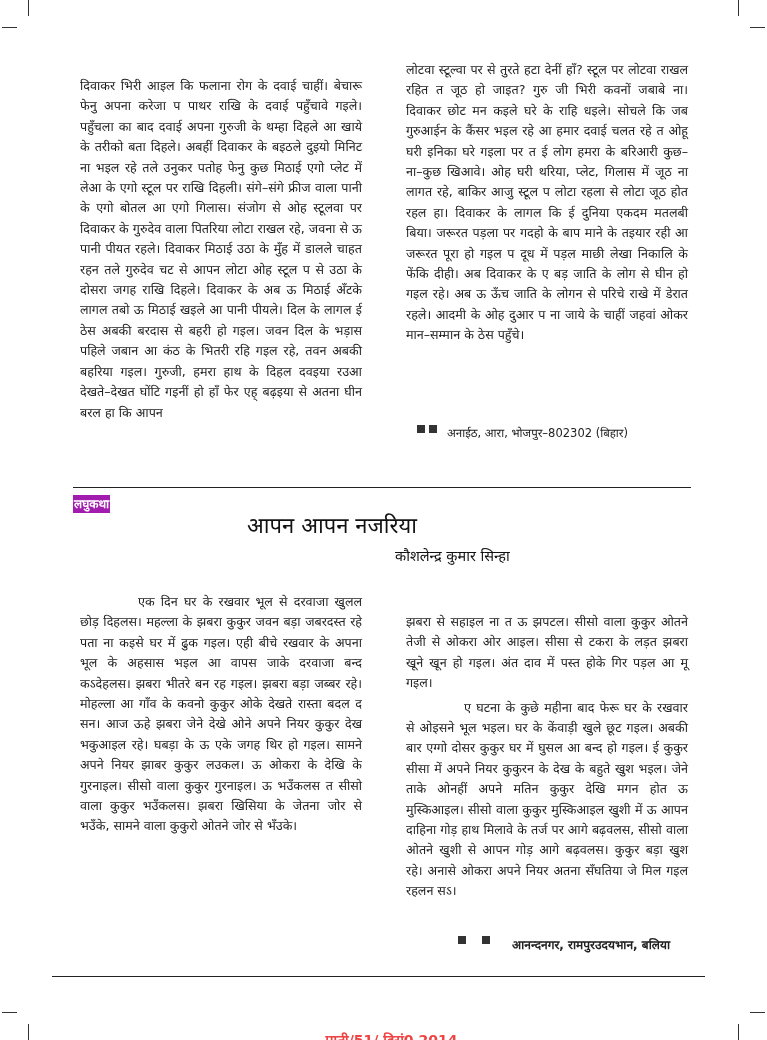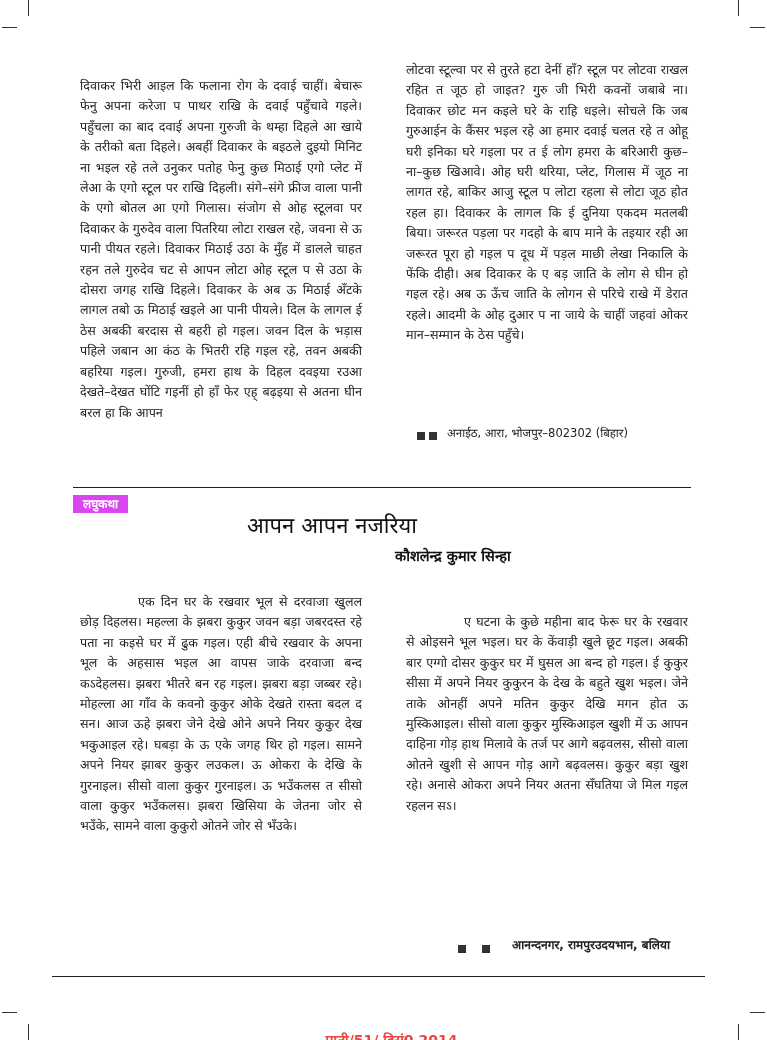--- a/index.html
+++ b/index.html
@@ -4,26 +4,26 @@
   <style>
     html, body { margin: 0; padding: 0; background: #ffffff; }
     body { width: 767px; height: 1040px; position: relative; overflow: hidden;
            font-family: "DejaVu Sans", sans-serif; color: #1a1a1a; }
     .crop { position: absolute; background: #333; }
     .col { position: absolute; font-size: 12.6px; line-height: 20.4px; text-align: justify;
            text-align-last: left; color: #1c1c1c; }
     .col p { margin: 4px; }
     .col p.indent { text-indent: 58px; }
     .rule { position: absolute; height: 1px; background: #222; }
-    .tag { position: absolute; left: 73px; top: 495px; background: #d946ef; color: #fff;
-           font-size: 12px; line-height: 16px; padding: 1px 10px; font-weight: bold; }
+    .tag { position: absolute; left: 73px; top: 495px; background: #a21caf; color: #fff;
+           font-size: 12px; line-height: 16px; padding: 1px 1px; font-weight: bold; }
     .title { position: absolute; left: 0; width: 654px; top: 511px; text-align: center;
              font-size: 22px; line-height: 30px; color: #111; padding-left: 10px; box-sizing: border-box; }
-    .author { position: absolute; left: 395px; top: 545px; font-size: 14.5px; font-weight: bold; color: #111; }
-    .sig { position: absolute; font-size: 11.5px; color: #222; display: flex; align-items: flex-end; gap: 4px; }
+    .author { position: absolute; left: 395px; top: 545px; font-size: 14.5px; font-weight: normal; color: #111; }
+    .sig { position: absolute; font-size: 11.5px; color: #222; display: flex; align-items: flex-start; gap: 4px; }
     .sig .sq { width: 8px; height: 8px; background: #333; display: inline-block; }
     .sig.bold { font-weight: bold; font-size: 12px; }
     .footer { position: absolute; left: 0; width: 767px; top: 985px; text-align: center;
               font-size: 14px; font-weight: bold; color: #ef4444; padding-left: 16px; box-sizing: border-box; margin-top: 45px; }
   </style>
 </head>
 <body>
 
 <div class="crop" style="left:28px;top:0;width:1px;height:16px;"></div>
 <div class="crop" style="left:2px;top:27px;width:15px;height:1px;"></div>
@@ -49,20 +49,21 @@
 <div class="rule" style="left:73px;top:487px;width:618px;"></div>
 
 <div class="tag">लघुकथा</div>
 <div class="title">आपन आपन नजरिया</div>
 <div class="author">कौशलेन्द्र कुमार सिन्हा</div>
 
 <div class="col" style="left:76px;top:588px;width:290px;">
   <p class="indent">एक दिन घर के रखवार भूल से दरवाजा खुलल छोड़ दिहलस। महल्ला के झबरा कुकुर जवन बड़ा जबरदस्त रहे पता ना कइसे घर में ढुक गइल। एही बीचे रखवार के अपना भूल के अहसास भइल आ वापस जाके दरवाजा बन्द कऽदेहलस। झबरा भीतरे बन रह गइल। झबरा बड़ा जब्बर रहे। मोहल्ला आ गाँव के कवनो कुकुर ओके देखते रास्ता बदल द सन। आज ऊहे झबरा जेने देखे ओने अपने नियर कुकुर देख भकुआइल रहे। घबड़ा के ऊ एके जगह थिर हो गइल। सामने अपने नियर झाबर कुकुर लउकल। ऊ ओकरा के देखि के गुरनाइल। सीसो वाला कुकुर गुरनाइल। ऊ भउँकलस त सीसो वाला कुकुर भउँकलस। झबरा खिसिया के जेतना जोर से भउँके, सामने वाला कुकुरो ओतने जोर से भँउके।</p>
 </div>
 <div class="col" style="left:402px;top:608px;width:290px;">
+  <p>झबरा से सहाइल ना त ऊ झपटल। सीसो वाला कुकुर ओतने तेजी से ओकरा ओर आइल। सीसा से टकरा के लड़त झबरा खूने खून हो गइल। अंत दाव में पस्त होके गिर पड़ल आ मू गइल।</p>
   <p class="indent">ए घटना के कुछे महीना बाद फेरू घर के रखवार से ओइसने भूल भइल। घर के केंवाड़ी खुले छूट गइल। अबकी बार एग्गो दोसर कुकुर घर में घुसल आ बन्द हो गइल। ई कुकुर सीसा में अपने नियर कुकुरन के देख के बहुते खुश भइल। जेने ताके ओनहीं अपने मतिन कुकुर देखि मगन होत ऊ मुस्किआइल। सीसो वाला कुकुर मुस्किआइल खुशी में ऊ आपन दाहिना गोड़ हाथ मिलावे के तर्ज पर आगे बढ़वलस, सीसो वाला ओतने खुशी से आपन गोड़ आगे बढ़वलस। कुकुर बड़ा खुश रहे। अनासे ओकरा अपने नियर अतना सँघतिया जे मिल गइल रहलन सऽ।</p>
 </div>
 <div class="sig bold" style="left:458px;top:936px;gap:16px;">
   <span class="sq"></span>
   <span class="sq"></span>
   <span style="margin-left:6px;">आनन्दनगर, रामपुरउदयभान, बलिया</span>
 </div>
 
 <div class="rule" style="left:52px;top:976px;width:653px;"></div>
 <div class="footer">पाती/51/ दिसं0 2014</div>

